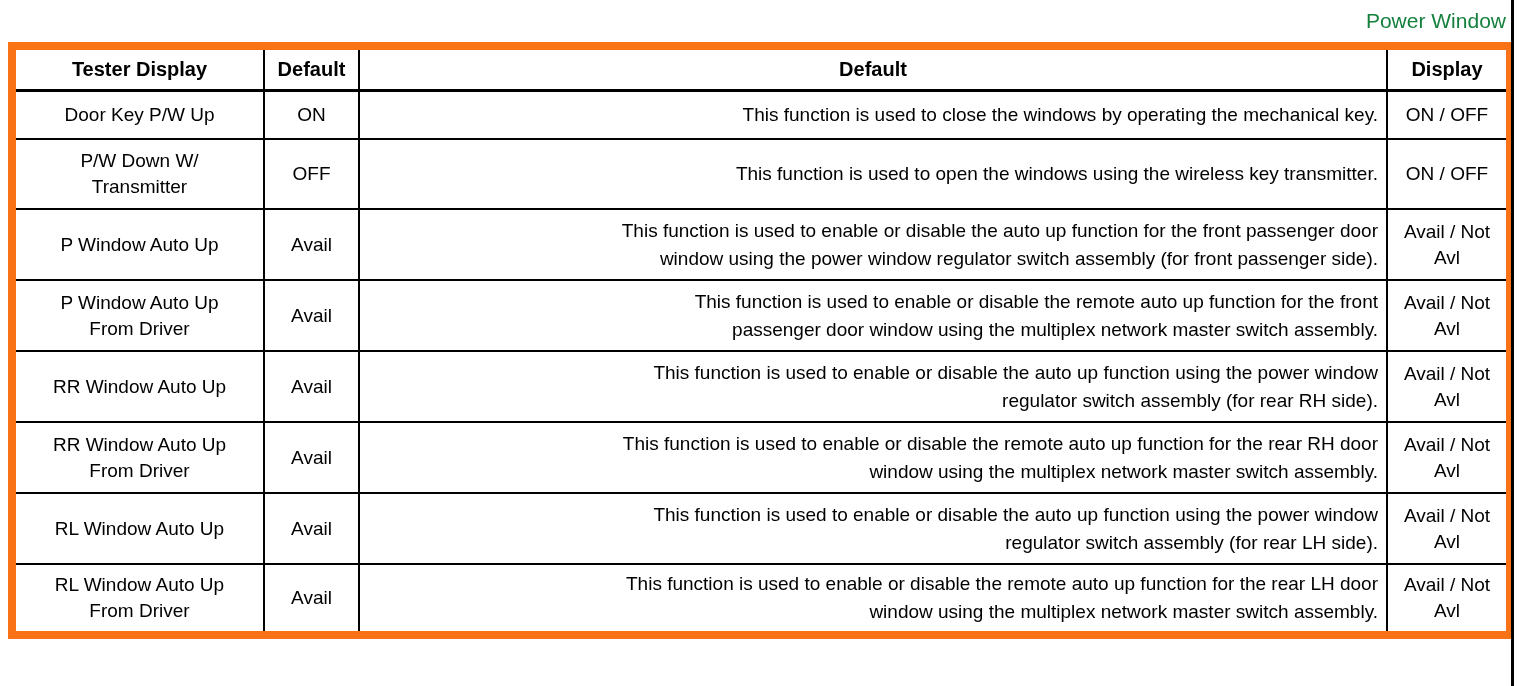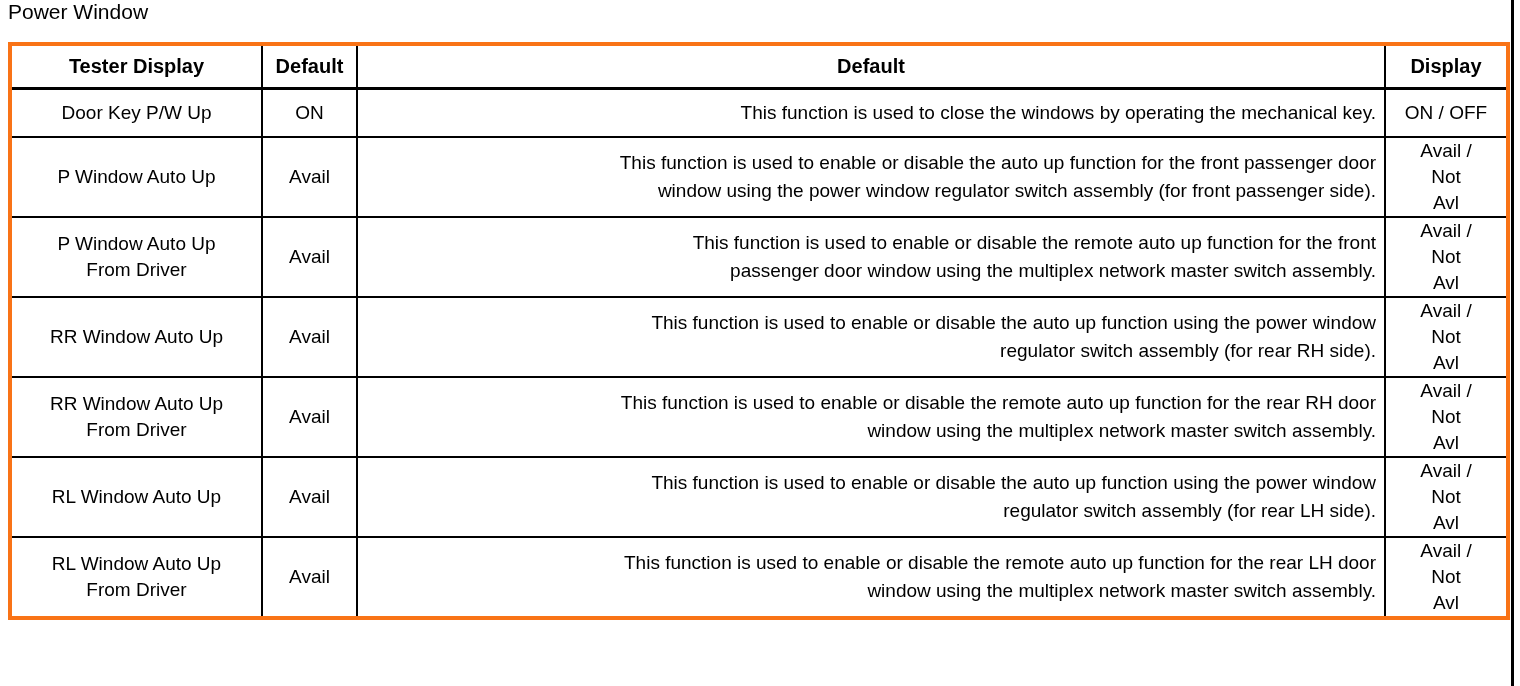--- a/index.html
+++ b/index.html
@@ -7,34 +7,34 @@
     width: 1520px; height: 686px;
     background: #ffffff;
     font-family: "Liberation Sans", sans-serif;
     color: #000000;
     overflow: hidden;
   }
   .page { position: relative; width: 1520px; height: 686px; background: #fff; }
 
   .title {
     position: absolute;
-    left: 8px; top: 0; width: 1498px;
-    text-align: left;
+    left: 8px; top: 9px; width: 1498px;
+    text-align: right;
     font-size: 21px;
-    color: #000000;
+    color: #15803d;
     white-space: pre;
   }
 
   table.pw {
     position: absolute;
     left: 8px; top: 42px;
     width: 1498px;
     border-collapse: collapse;
     table-layout: fixed;
-    border: 4px solid #f97316;
+    border: 8px solid #f97316;
   }
   table.pw th, table.pw td {
     border: 2px solid #000;
     font-size: 19px;
     vertical-align: middle;
     overflow: hidden;
   }
   table.pw thead th {
     font-weight: bold;
     font-size: 20px;
@@ -43,21 +43,21 @@
     border-bottom: 3px solid #000;
   }
   td.c-td  { text-align: center; white-space: pre-line; line-height: 26px; padding: 0 6px; }
   td.c-def { text-align: center; padding: 0 18px; }
   td.c-content {
     text-align: right;
     padding: 2px 8px;
     white-space: pre-line;
     line-height: 28px;
   }
-  td.c-set { text-align: center; white-space: pre-line; line-height: 26px; padding: 0 17px; margin-left: 39px; }
+  td.c-set { text-align: center; white-space: pre-line; line-height: 26px; padding: 0 4px; margin-left: 39px; }
 
   tr.row-s  td { height: 49px; }
   tr.row-m  td { height: 70px; }
   tr.row-l  td { height: 71px; }
 
   .page-edge {
     position: absolute;
     left: 1511px; top: 0;
     width: 3px; height: 686px;
     background: #000;
@@ -83,20 +83,27 @@
         <th>Default</th>
         <th>Default</th>
         <th>Display</th>
       </tr>
     </thead>
     <tbody>
       <tr class="row-s">
         <td class="c-td">Door Key P/W Up</td>
         <td class="c-def">ON</td>
         <td class="c-content">This function is used to close the windows by operating the mechanical key.</td>
+        <td class="c-set">ON / OFF</td>
+      </tr>
+      <tr class="row-m">
+        <td class="c-td">P/W Down W/
+Transmitter</td>
+        <td class="c-def">OFF</td>
+        <td class="c-content">This function is used to open the windows using the wireless key transmitter.</td>
         <td class="c-set">ON / OFF</td>
       </tr>
       <tr class="row-l">
         <td class="c-td">P Window Auto Up</td>
         <td class="c-def">Avail</td>
         <td class="c-content">This function is used to enable or disable the auto up function for the front passenger door
 window using the power window regulator switch assembly (for front passenger side).</td>
         <td class="c-set">Avail / Not
 Avl</td>
       </tr>

